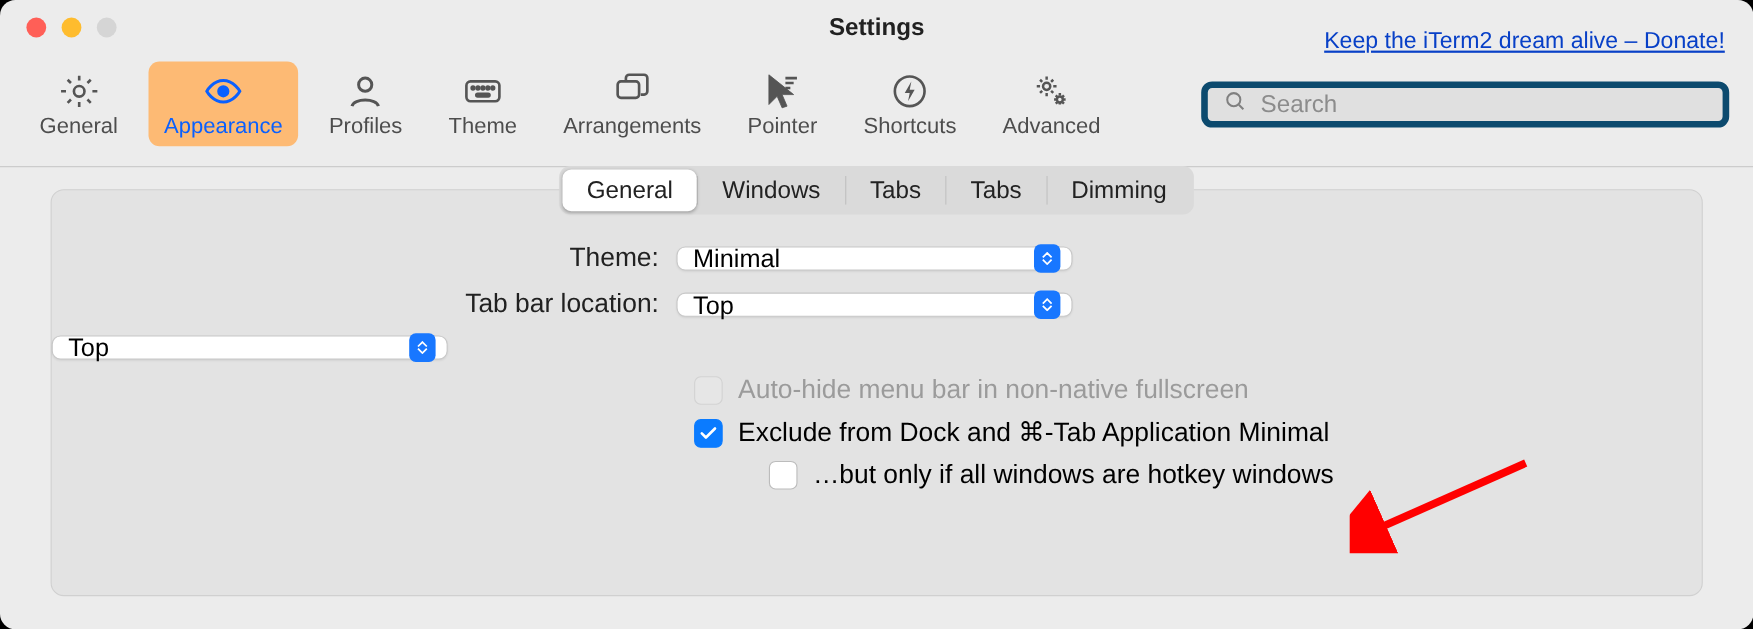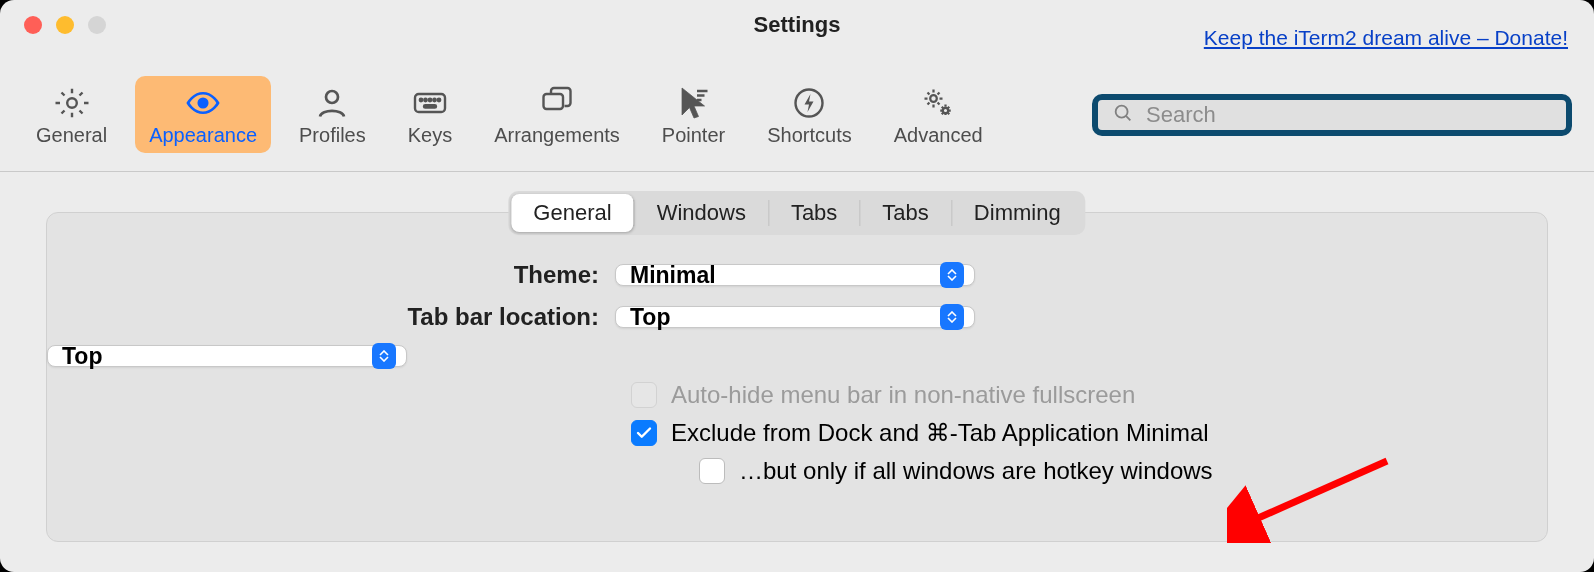--- a/index.html
+++ b/index.html
@@ -13,21 +13,21 @@
     --traffic-red:#ff5f57;
     --traffic-yellow:#febc2e;
     --traffic-grey:#d5d5d5;
   }
   *{box-sizing:border-box;font-family:-apple-system,"Helvetica Neue",Arial,sans-serif;}
   body{margin:0;background:#000;display:flex;justify-content:center;}
   .window{
     width:1594px;height:572px;background:var(--bg);
     border-radius:14px;overflow:hidden;position:relative;
     box-shadow:0 25px 60px rgba(0,0,0,.45);
-    display:flex;flex-direction:column;gap:20px;
+    display:flex;flex-direction:column;
   }
   
   .titlebar{height:50px;display:flex;align-items:center;position:relative;}
   .traffic{display:flex;gap:14px;margin-left:24px;}
   .dot{width:18px;height:18px;border-radius:50%;}
   .dot.red{background:var(--traffic-red);}
   .dot.yellow{background:var(--traffic-yellow);}
   .dot.grey{background:var(--traffic-grey);}
   .win-title{position:absolute;left:0;right:0;text-align:center;font-size:22px;font-weight:700;color:var(--text);pointer-events:none;}
   .donate{position:absolute;right:26px;top:26px;font-size:21px;color:var(--link);text-decoration:underline;cursor:pointer;}
@@ -50,21 +50,21 @@
   .body{flex:1;padding:20px 46px 30px;}
   .panel{background:var(--panel);border:1px solid #d0d0d0;border-radius:12px;height:100%;position:relative;padding-top:4px;}
   
   .seg{position:absolute;left:50%;top:-22px;transform:translateX(-50%);
        display:flex;background:#dadada;border-radius:10px;padding:3px;}
   .seg-item{font-size:22px;padding:6px 22px;border-radius:8px;color:#222;cursor:pointer;position:relative;}
   .seg-item.active{background:#fff;box-shadow:0 1px 3px rgba(0,0,0,.25);font-weight:500;}
   .seg-sep{width:1px;background:#c0c0c0;margin:6px 0;}
   
   .form{margin-top:44px;}
-  .row{display:flex;align-items:center;margin-bottom:14px;font-weight:bold;}
+  .row{display:flex;align-items:center;margin-bottom:14px;}
   .lbl{width:568px;text-align:right;font-size:24px;color:var(--text);padding-right:16px;}
   .select{width:360px;height:22px;background:#fff;border:1px solid #c8c8c8;border-radius:8px;
           display:flex;align-items:center;padding:0 10px 0 14px;font-size:23px;cursor:pointer;
           box-shadow:0 1px 2px rgba(0,0,0,.08);}
   .select span{flex:1;}
   .select .stepper{width:24px;height:26px;background:#1877ff;border-radius:6px;display:flex;flex-direction:column;align-items:center;justify-content:center;}
   .stepper svg{width:10px;height:6px;}
   .checks{margin-left:584px;margin-top:4px;}
   .chk{display:flex;align-items:center;font-size:24px;margin-bottom:10px;}
   .chk.indent{margin-left:34px;padding-left:34px;}
@@ -129,21 +129,21 @@
         <svg viewBox="0 0 24 24" fill="none" stroke="#555" stroke-width="1.6">
           <rect x="2" y="6" width="20" height="12" rx="2.5"></rect>
           <circle cx="6" cy="10" r=".8" fill="#555"></circle>
             <circle cx="9" cy="10" r=".8" fill="#555"></circle>
             <circle cx="12" cy="10" r=".8" fill="#555"></circle>
             <circle cx="15" cy="10" r=".8" fill="#555"></circle>
             <circle cx="18" cy="10" r=".8" fill="#555"></circle>
           <rect x="8" y="13.5" width="8" height="1.6" rx=".8" fill="#555"></rect>
         </svg>
       </div>
-      <div class="tab-label">Keys</div>
+      <div class="tab-label">Theme</div>
     </div>
 
     <div class="tab">
       <div class="iconbox">
         <svg viewBox="0 0 24 24" fill="none" stroke="#555" stroke-width="1.6">
           <rect x="3" y="6" width="13" height="10" rx="2"></rect>
           <path d="M8 6V4a2 2 0 0 1 2-2h9a2 2 0 0 1 2 2v8a2 2 0 0 1-2 2h-2"></path>
         </svg>
       </div>
       <div class="tab-label">Arrangements</div>

